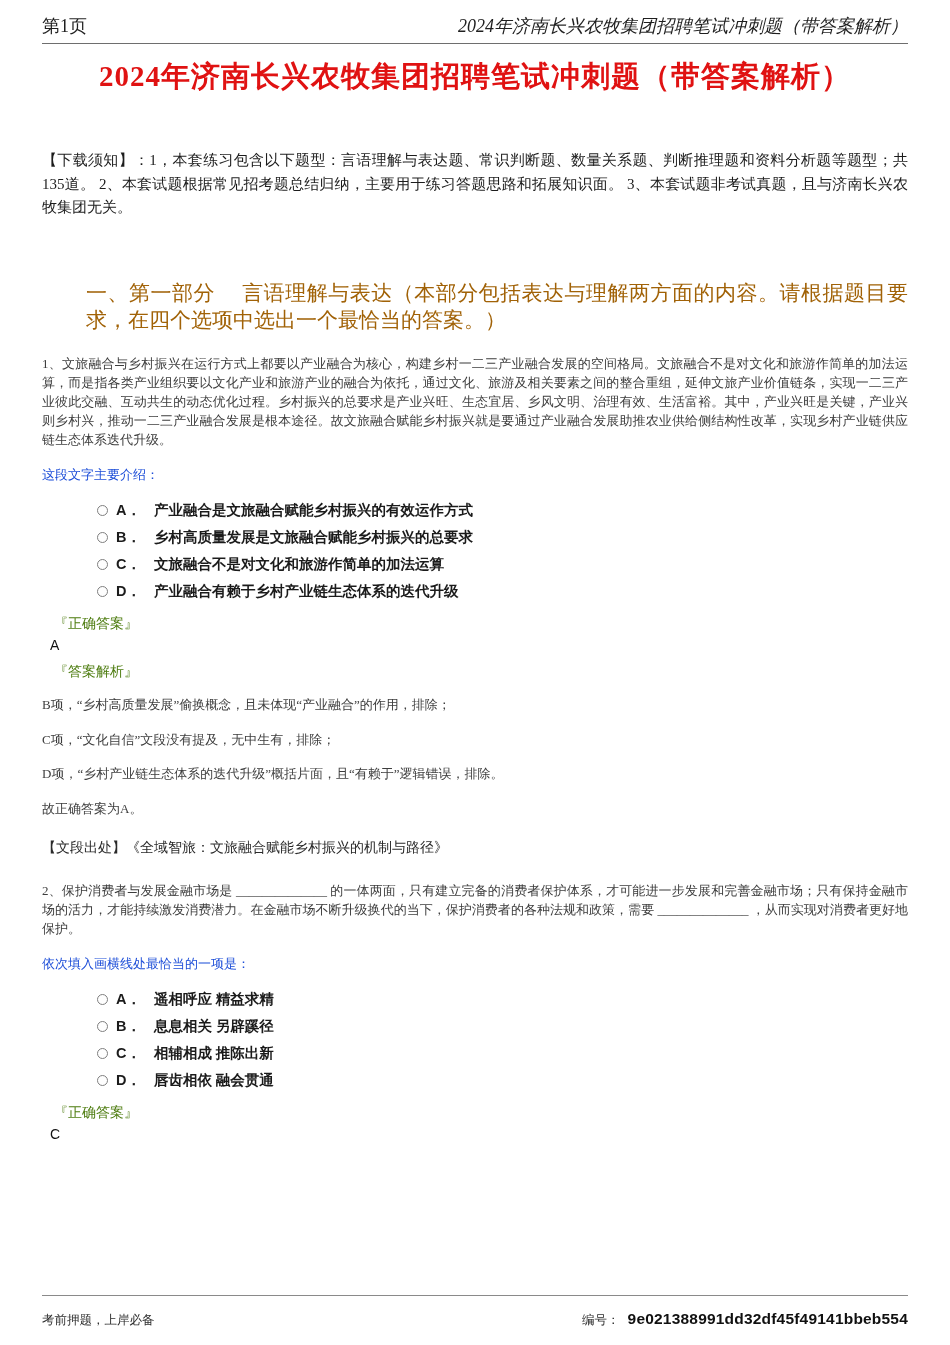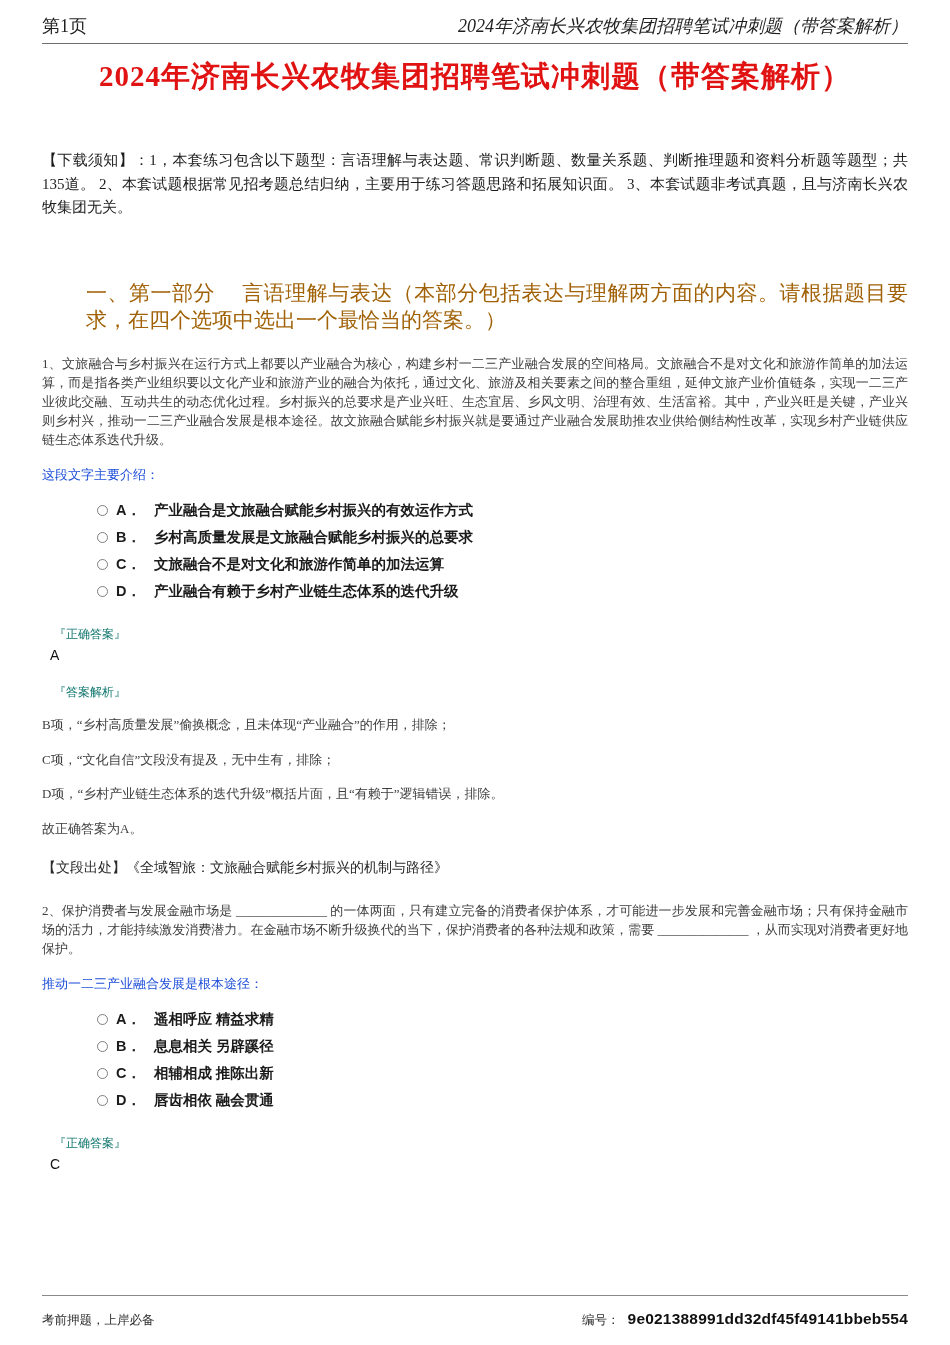--- a/index.html
+++ b/index.html
@@ -63,23 +63,23 @@
     border:1px solid #7f7f7f;border-radius:50%;
     background:#fefefe;
     margin-right:8px;
   }
   .opt-letter{
     font-family:"Liberation Sans","DejaVu Sans",sans-serif;
     width:38px;flex:0 0 38px;
     font-weight:600;
   }
   .ans-label{
-    margin-top:21px;
+    margin-top:10px;
     padding-left:12px;
-    font-size:12px;color:#0f766e;
+    font-size:14px;color:#4d7c0f;
   }
   .ans-letter{
     margin-top:4px;
     padding-left:8px;
     font-family:"Liberation Sans","DejaVu Sans",sans-serif;
     font-size:14px;color:#111;
   }
   .apara{
     margin-top:15px;
     font-size:13px;line-height:20px;
@@ -155,21 +155,21 @@
     <div class="apara single">B项，“乡村高质量发展”偷换概念，且未体现“产业融合”的作用，排除；</div>
     <div class="apara single">C项，“文化自信”文段没有提及，无中生有，排除；</div>
     <div class="apara single">D项，“乡村产业链生态体系的迭代升级”概括片面，且“有赖于”逻辑错误，排除。</div>
     <div class="apara single">故正确答案为A。</div>
 
     <div class="source">【文段出处】《全域智旅：文旅融合赋能乡村振兴的机制与路径》</div>
   </div>
 
   <div class="q2">
     <div class="stem">2、保护消费者与发展金融市场是 ______________ 的一体两面，只有建立完备的消费者保护体系，才可能进一步发展和完善金融市场；只有保持金融市场的活力，才能持续激发消费潜力。在金融市场不断升级换代的当下，保护消费者的各种法规和政策，需要 ______________ ，从而实现对消费者更好地保护。</div>
-    <div class="prompt">推动一二三产业融合发展是根本途径：</div>
+    <div class="prompt">依次填入画横线处最恰当的一项是：</div>
 
     <div class="opts">
       <div class="opt">
         <span class="radio"></span>
         <span class="opt-letter">A．</span>
         <span>遥相呼应 精益求精</span>
       </div>
       <div class="opt">
         <span class="radio"></span>
         <span class="opt-letter">B．</span>

